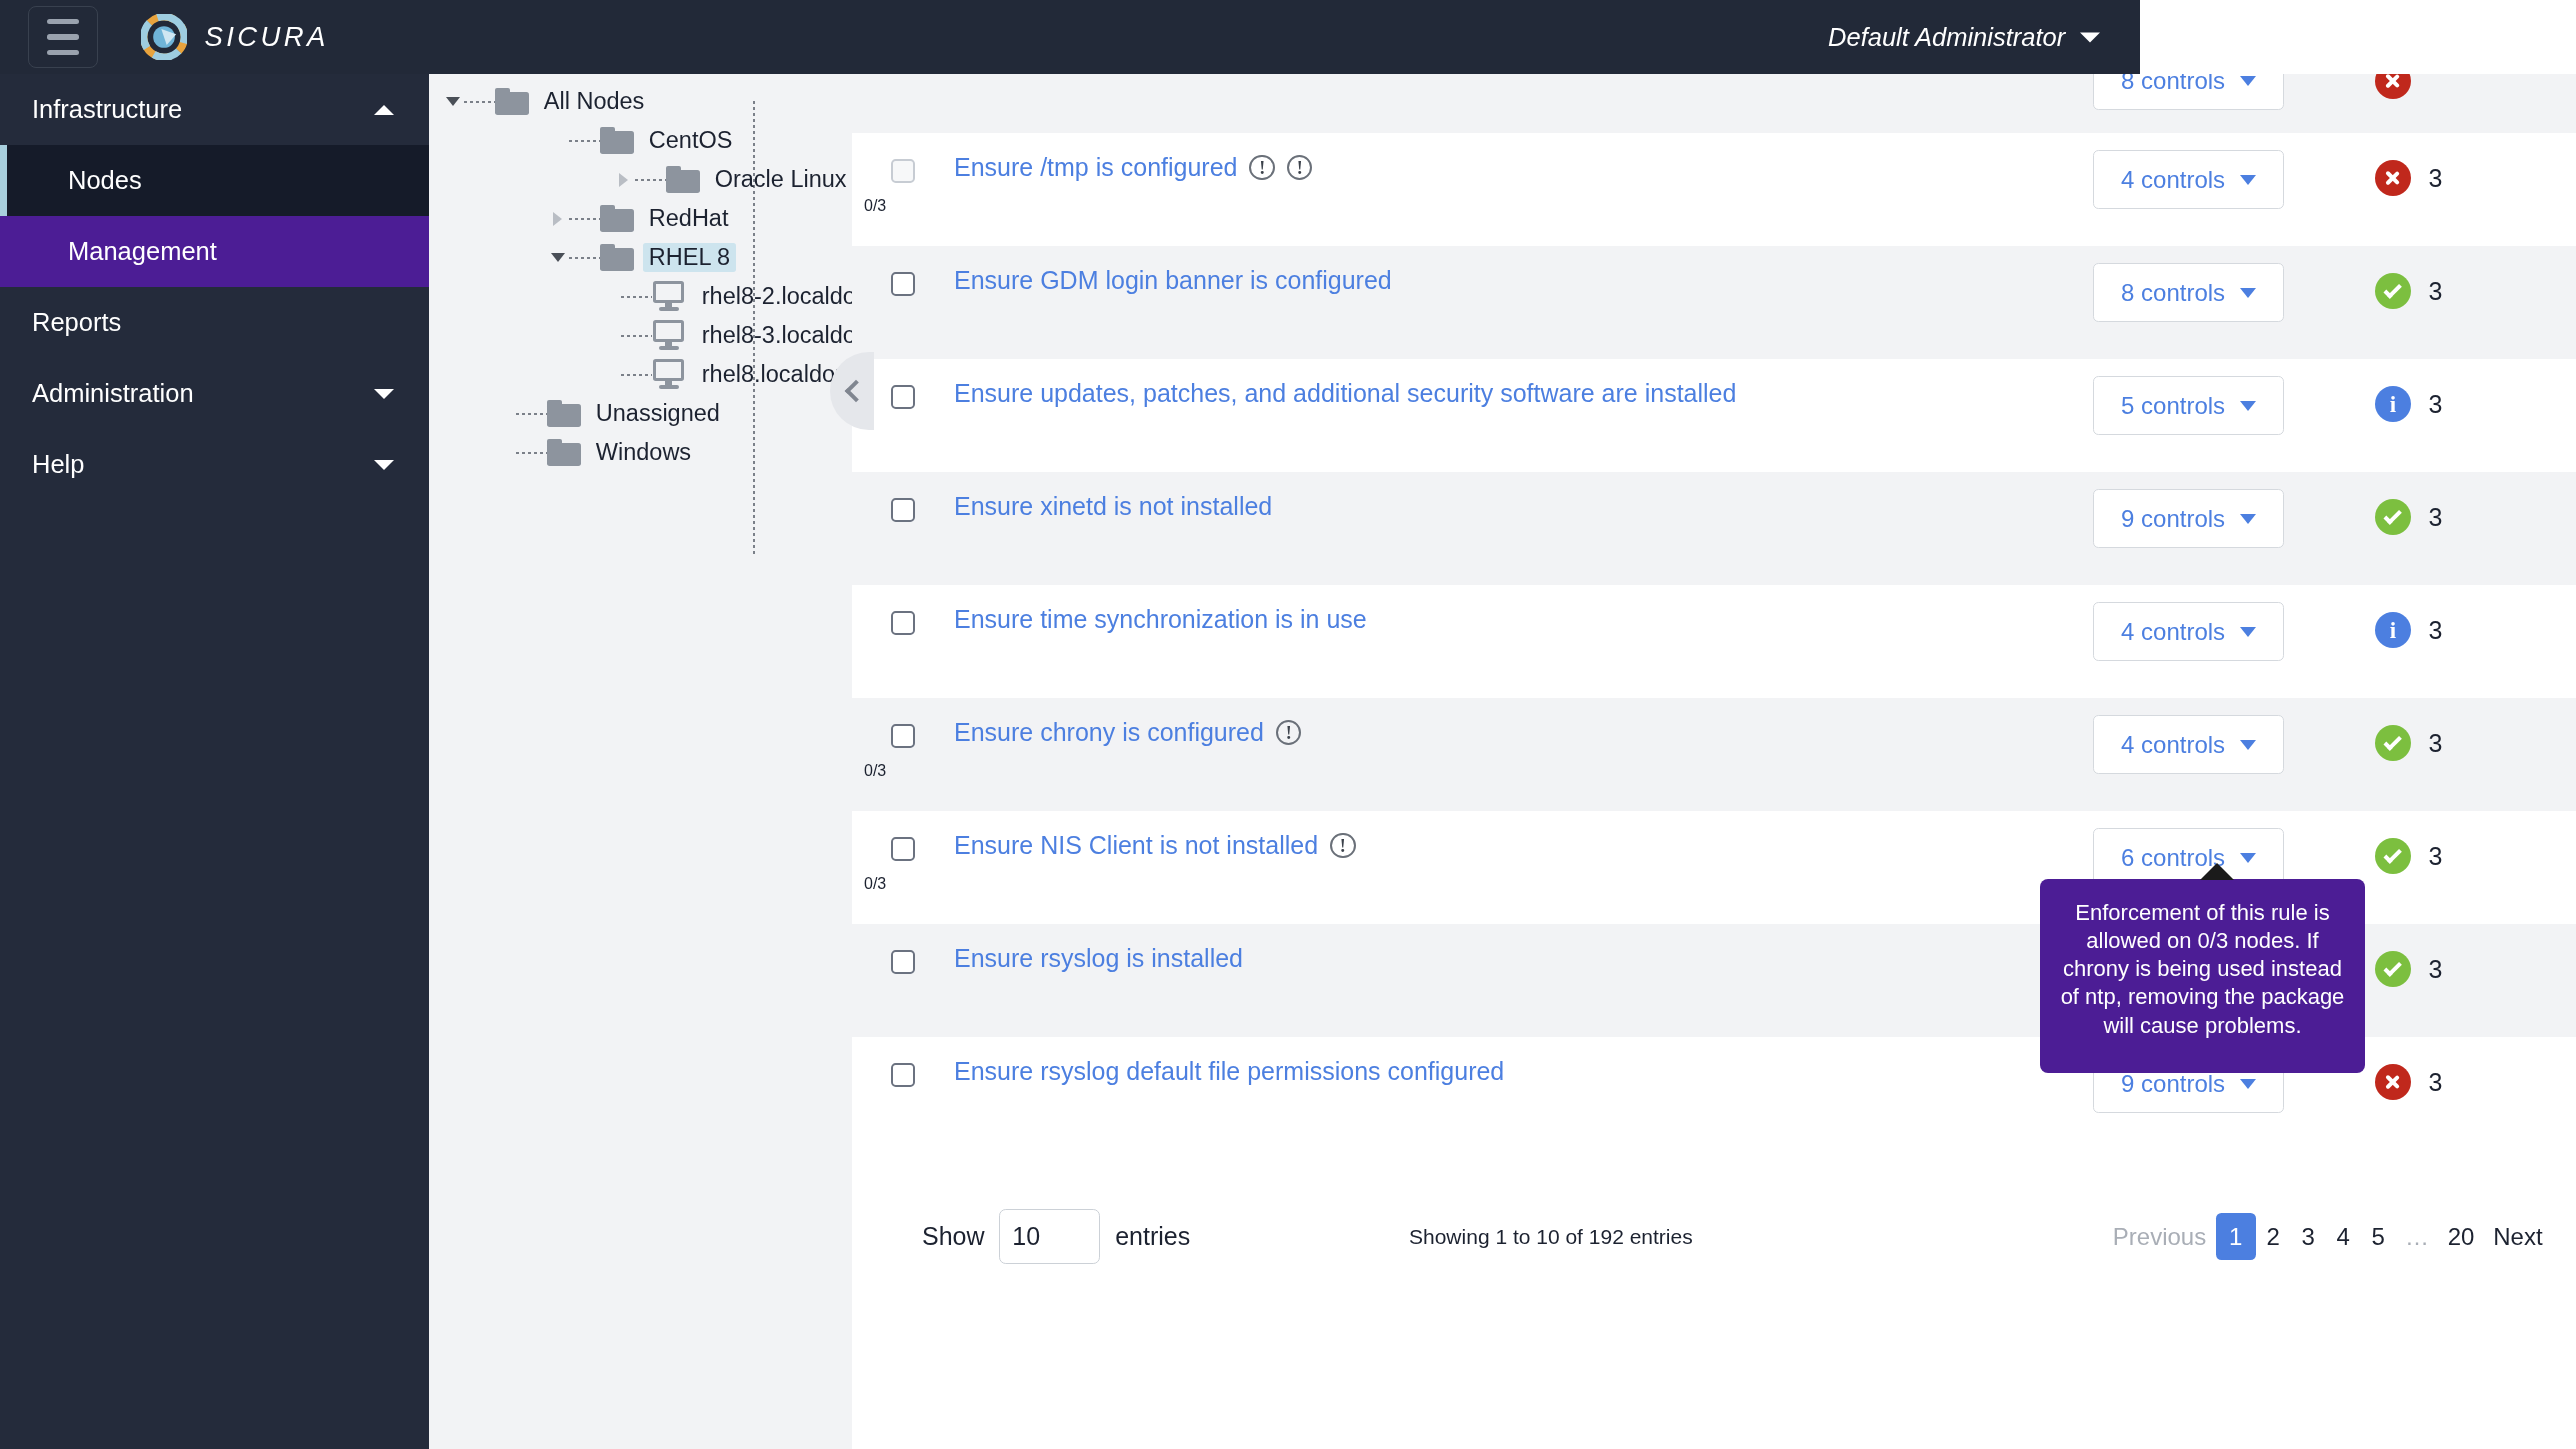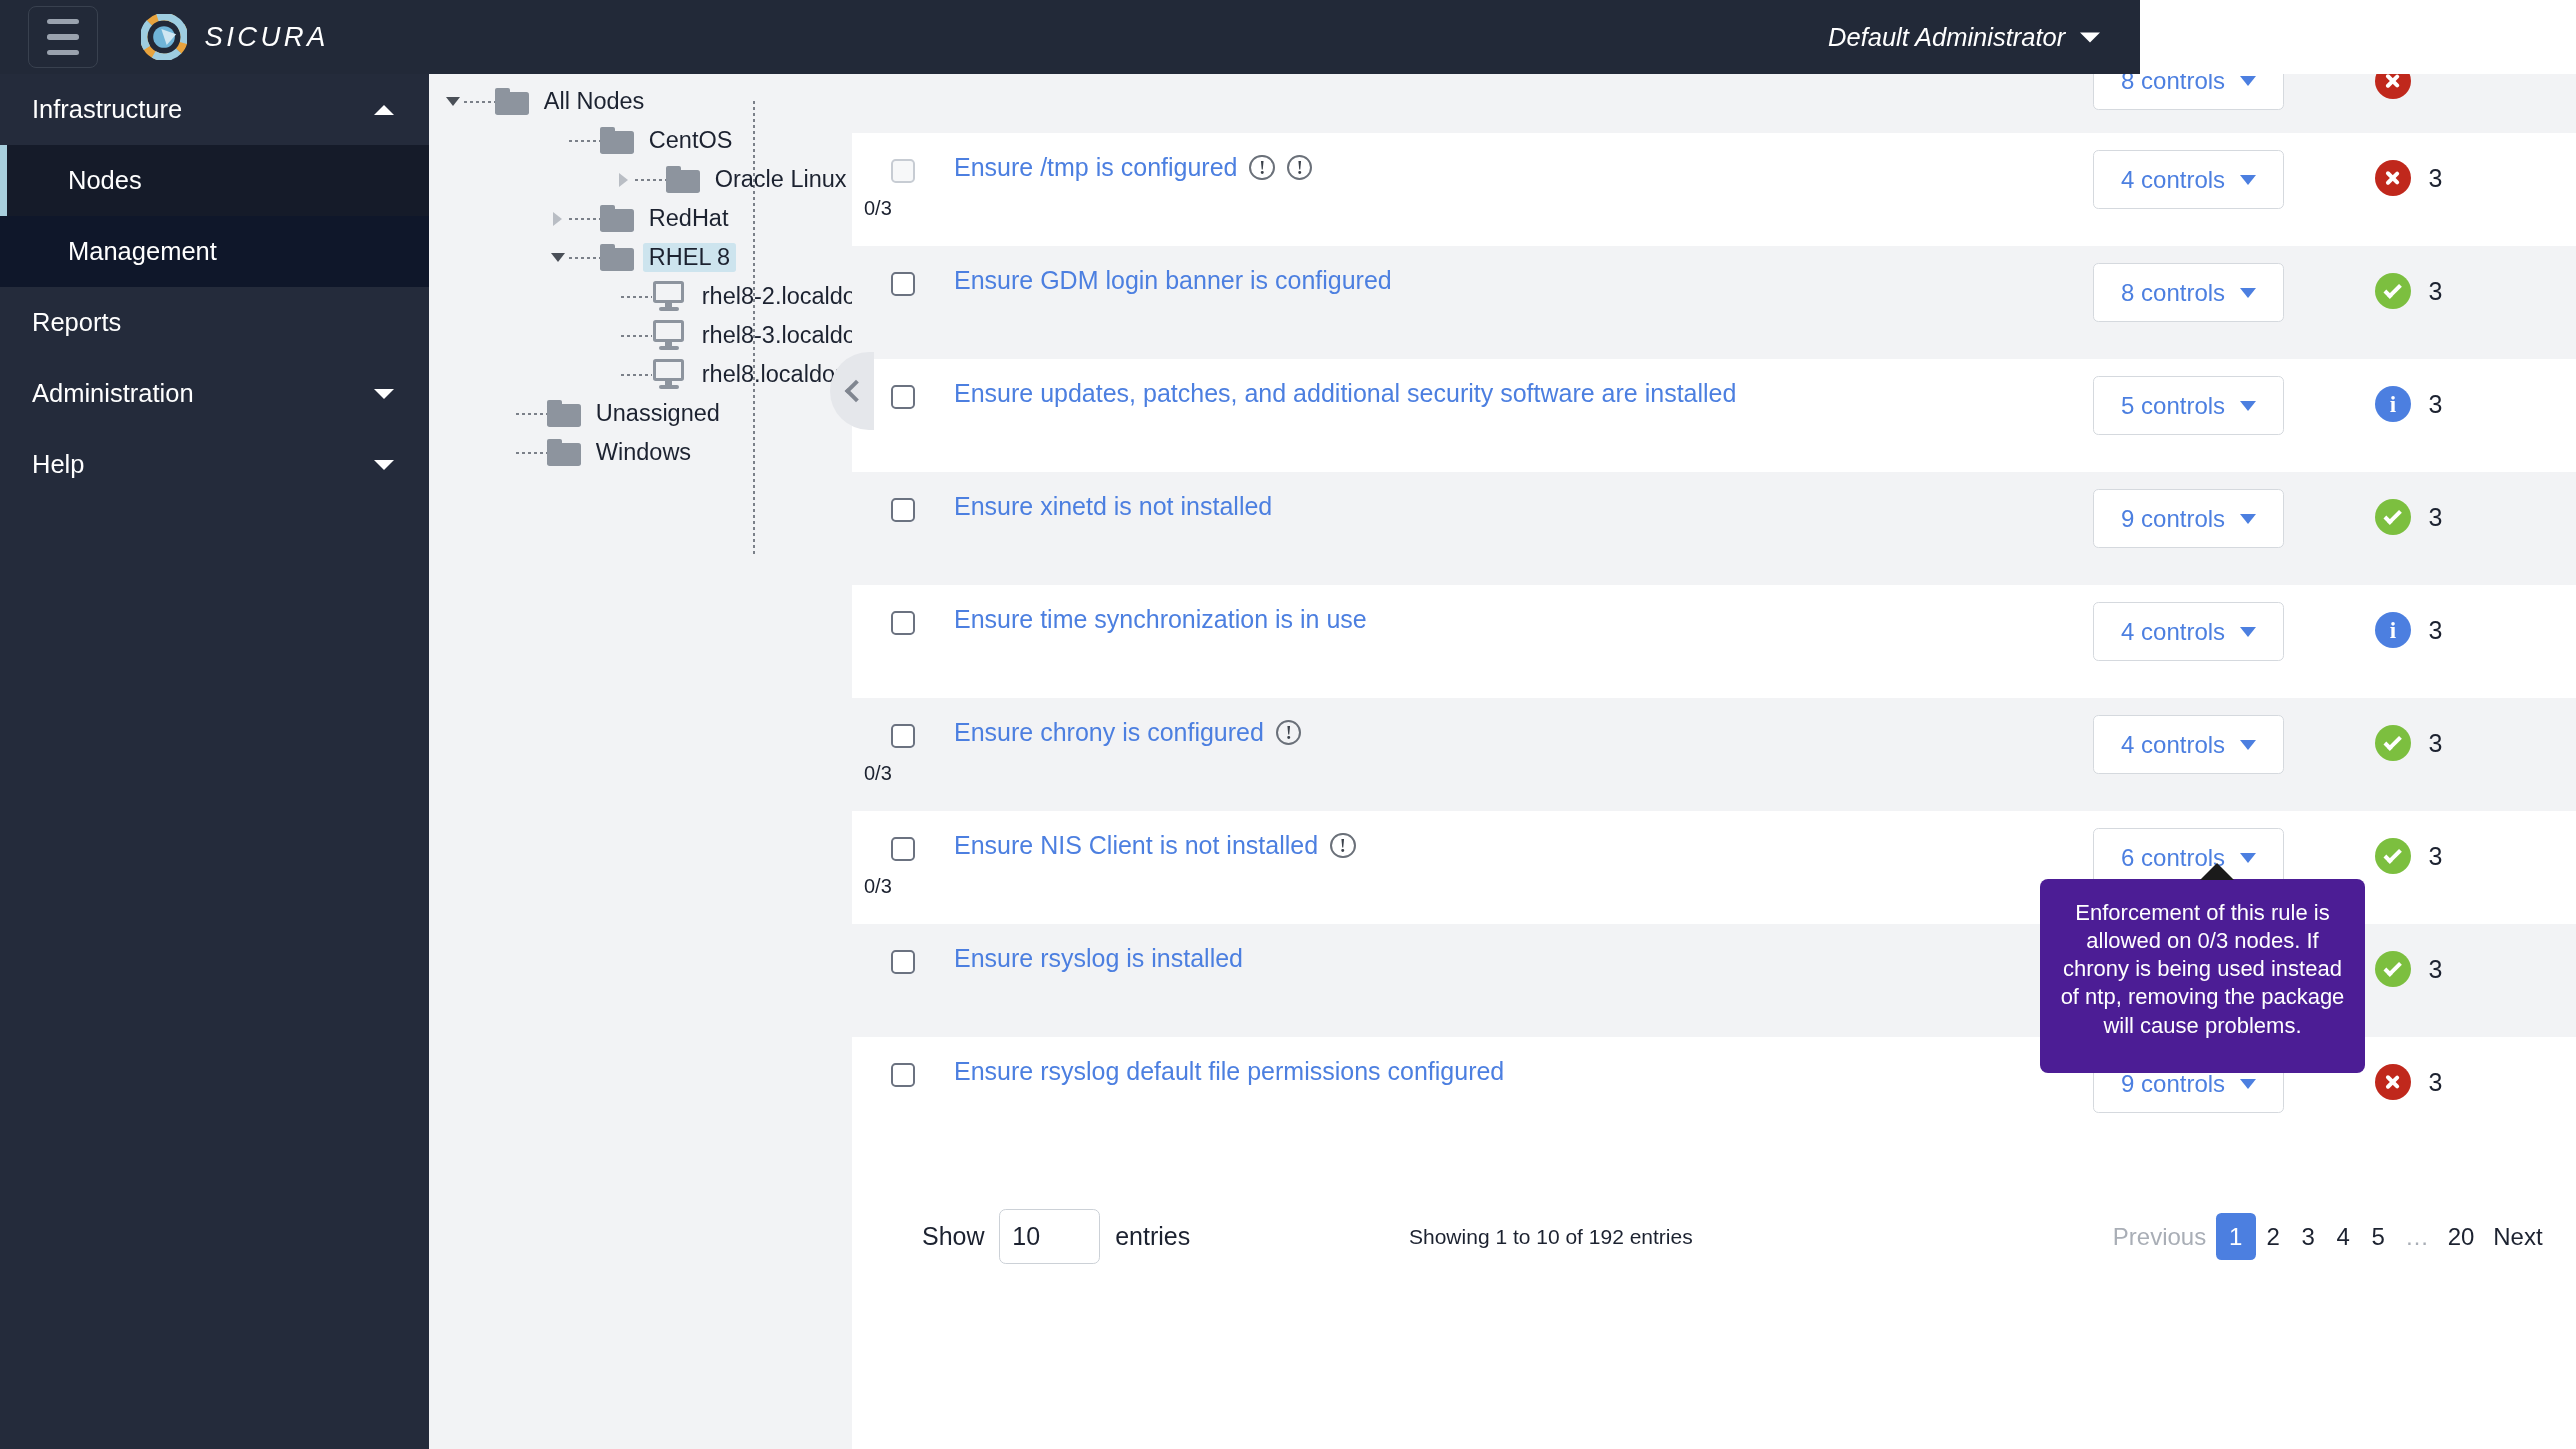--- a/index.html
+++ b/index.html
@@ -57,21 +57,21 @@
     width: 429px; height: 1375px;
     background: #242b3b;
   }
   .nav-group-head {
     height: 71px; display: flex; align-items: center;
     padding: 0 35px 0 32px; cursor: pointer;
     color: #ffffff; font-size: 25.5px;
     justify-content: space-between;
   }
   .nav-sub {
-    background: #0f172a;
+    background: #4c1d95;
   }
   .nav-sub-item {
     height: 71px; display: flex; align-items: center;
     padding-left: 68px; color: #ffffff; font-size: 25.5px;
     cursor: pointer; position: relative;
   }
   .nav-sub-item.active { background: #151b29; }
   .nav-sub-item.active::before {
     content: ""; position: absolute; left: 0; top: 0;
     width: 6.7px; height: 100%; background: #a8cfdd;
@@ -187,21 +187,21 @@
     padding-top: 25.5px;
     display: flex; flex-direction: column; align-items: center;
   }
   .cb {
     width: 24px; height: 24px;
     border: 2px solid #6b7280; border-radius: 4.7px;
     background: #ffffff; cursor: pointer;
   }
   .cb.light { border-color: #c7ccd3; background: #f7f8f9; }
   .frac {
-    margin-top: 14.8px; font-size: 20px; color: #1c2230;
+    margin-top: 14.8px; font-size: 16px; color: #1c2230;
     align-self: flex-start; margin-left: 12px;
   }
   .cell-name {
     flex: 1; padding-top: 20px;
     display: flex; align-items: center; gap: 12px;
     flex-wrap: wrap;
   }
   .rule-link {
     font-size: 25px; color: #4c7fe0; cursor: pointer;
     text-decoration: none;

